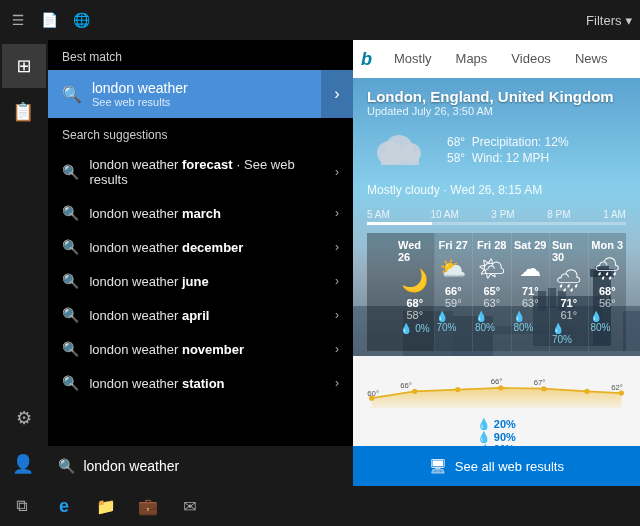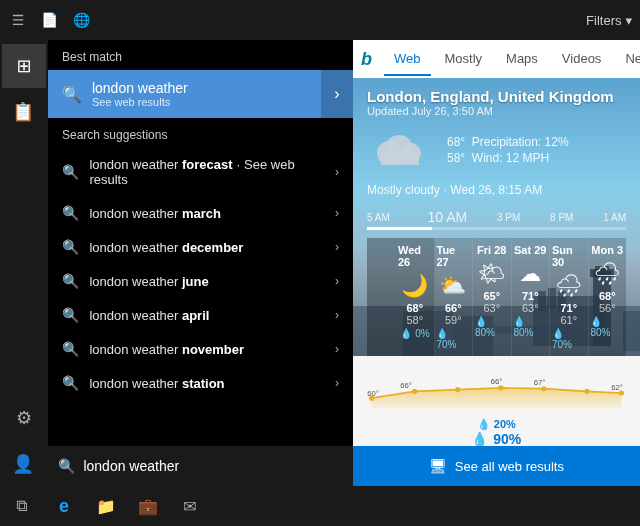--- a/index.html
+++ b/index.html
@@ -329,21 +329,20 @@
     <div class="search-bar" style="margin-top: auto;">
       <span class="search-bar-icon">🔍</span>
       <input class="search-input" type="text" value="london weather" style="">
     </div>
   </div>
 
   <div class="weather-panel">
 
     <div class="bing-tabs">
       <span class="bing-logo">b</span>
-      <div class="bing-tab active">Web</div>
       <div class="bing-tab">Mostly</div>
       <div class="bing-tab">Maps</div>
       <div class="bing-tab">Videos</div>
       <div class="bing-tab">News</div>
     </div>
 
     <div class="weather-bg">
 
       <div style="position:absolute;bottom:0;left:0;right:0;height:110px;background:linear-gradient(180deg,transparent 0%,rgba(60,80,100,0.4) 100%);pointer-events:none;"></div>
 
@@ -385,39 +384,39 @@
         <div style="display:flex;flex-direction:column;gap:2px;color:rgba(255,255,255,0.9);font-size:12px;margin-left:10px;">
           <span><span>68°</span> &nbsp;<span>Precipitation: 12%</span></span>
           <span><span>58°</span> &nbsp;<span>Wind: 12 MPH</span></span>
         </div>
       </div>
 
       <div style="color:rgba(255,255,255,0.9);font-size:12px;margin-bottom:12px;position:relative;z-index:2;">Mostly cloudy · Wed 26, 8:15 AM</div>
 
       <div style="display:flex;justify-content:space-between;align-items:center;position:relative;z-index:2;margin-bottom:2px;">
         <span style="color:rgba(255,255,255,0.8);font-size:10px;">5 AM</span>
-        <span style="color:rgba(255,255,255,0.8);font-size:14px;margin-left:8px;">10 AM</span>
+        <span style="color:rgba(255,255,255,0.8);font-size:10px;margin-left:8px;">10 AM</span>
         <span style="color:rgba(255,255,255,0.8);font-size:10px;">3 PM</span>
         <span style="color:rgba(255,255,255,0.8);font-size:10px;">8 PM</span>
         <span style="color:rgba(255,255,255,0.8);font-size:10px;">1 AM</span>
       </div>
       <div style="height:3px;background:rgba(255,255,255,0.3);position:relative;z-index:2;margin-bottom:6px;">
         <div style="width:25%;height:100%;background:white;"></div>
       </div>
 
       <div class="forecast-row" style="position:relative;z-index:2;">
         <div class="forecast-day active">
           <span class="forecast-day-name">Wed 26</span>
           <span class="forecast-icon">🌙</span>
           <span class="forecast-high">68°</span>
           <span class="forecast-low">58°</span>
           <span class="forecast-precip">💧 <span>0%</span></span>
         </div>
         <div class="forecast-day">
-          <span class="forecast-day-name">Tue 27</span>
+          <span class="forecast-day-name">Fri 27</span>
           <span class="forecast-icon">⛅</span>
           <span class="forecast-high">66°</span>
           <span class="forecast-low">59°</span>
           <span class="forecast-precip">💧 <span>70%</span></span>
         </div>
         <div class="forecast-day">
           <span class="forecast-day-name">Fri 28</span>
           <span class="forecast-icon">🌤</span>
           <span class="forecast-high">65°</span>
           <span class="forecast-low">63°</span>
@@ -468,21 +467,21 @@
         <circle cx="300" cy="32" r="3" fill="#e8b020"></circle>
 
         <text x="50" y="26" text-anchor="middle" font-size="9" fill="#555">66°</text>
         <text x="155" y="22" text-anchor="middle" font-size="9" fill="#555">66°</text>
         <text x="205" y="23" text-anchor="middle" font-size="9" fill="#555">67°</text>
         <text x="295" y="28" text-anchor="middle" font-size="9" fill="#555">62°</text>
         <text x="5" y="35" text-anchor="start" font-size="9" fill="#555">60°</text>
       </svg>
       <div class="chart-labels" style="display:flex;justify-content:space-around;">
         <span class="chart-label blue" style="color:#0078d7;font-size:11px;">💧 <span>20%</span></span>
-        <span class="chart-label blue" style="color:#0078d7;font-size:14px;">💧 <span>90%</span></span>
+        <span class="chart-label blue" style="color:#0078d7;font-size:11px;">💧 <span>90%</span></span>
         <span class="chart-label blue" style="color:#0078d7;font-size:10px;">💧 <span>30%</span></span>
       </div>
     </div>
 
     <div class="see-all-btn">
       <span style="font-size:14px;">🖥</span>
       <span>See all web results</span>
     </div>
   </div>
 </div>

